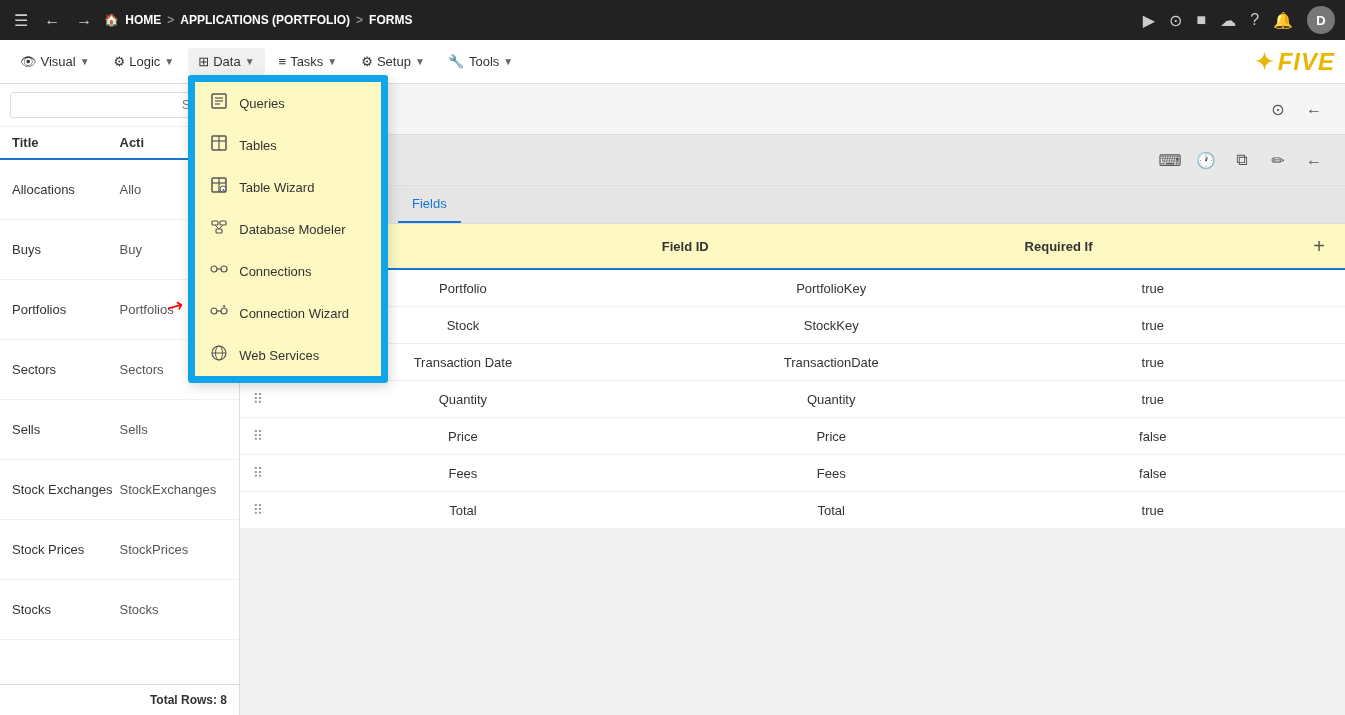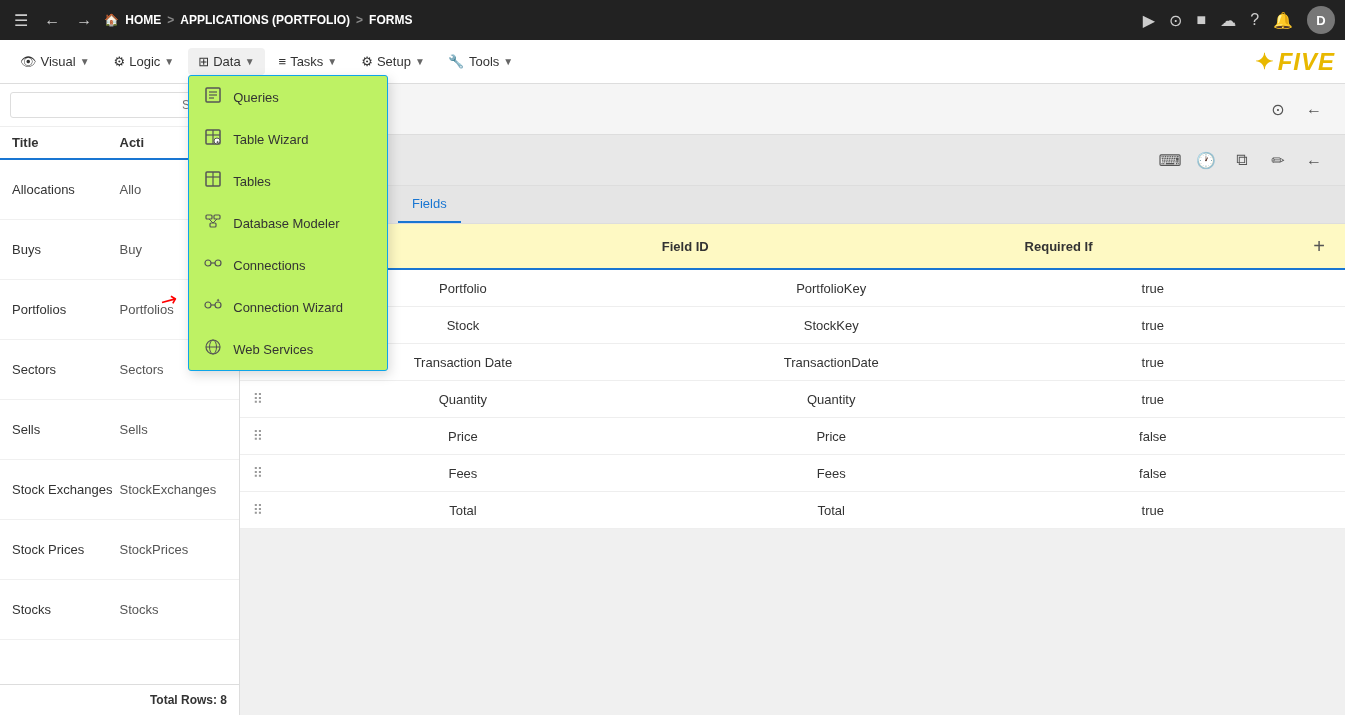--- a/index.html
+++ b/index.html
@@ -81,22 +81,22 @@
     .fields-table th { background: #fef9c3; padding: 8px 12px; text-align: left; font-size: 13px; font-weight: bold; color: #333; border-bottom: 2px solid #1976d2; }
     .fields-table td { padding: 10px 12px; border-bottom: 1px solid #eee; font-size: 13px; color: #333; vertical-align: middle; text-align: center; }
     .drag-handle { color: #999; font-size: 14px; cursor: grab; }
     .add-btn { width: 28px; height: 28px; background: transparent; border: none; cursor: pointer; font-size: 20px; color: #555; display: flex; align-items: center; justify-content: center; }
 
     
     .dropdown-menu {
       position: absolute;
       top: 100%;
       left: 0;
-      background: #bef264;
-      border: 1px solid #0ea5e9;
+      background: #fef9c3;
+      border: 7px solid #0ea5e9;
       border-radius: 3px;
       box-shadow: 2px 4px 12px rgba(0,0,0,0.15);
       min-width: 200px;
       z-index: 999;
     }
     .dropdown-menu .menu-item {
       display: flex; align-items: center; gap: 10px;
       padding: 10px 14px; cursor: pointer; font-size: 13px; color: #333;
     }
     .dropdown-menu .menu-item .menu-icon { font-size: 16px; color: #555; width: 20px; text-align: center; }
@@ -161,39 +161,39 @@
             <rect x="2" y="2" width="14" height="14" rx="1" stroke="#555" stroke-width="1.5" fill="none"></rect>
             <line x1="5" y1="6" x2="13" y2="6" stroke="#555" stroke-width="1.2"></line>
             <line x1="5" y1="9" x2="13" y2="9" stroke="#555" stroke-width="1.2"></line>
             <line x1="5" y1="12" x2="10" y2="12" stroke="#555" stroke-width="1.2"></line>
           </svg>
         </span>
         <span>Queries</span>
       </div>
       <div class="menu-item">
         <span class="menu-icon">
+          <svg width="18" height="18" viewBox="0 0 18 18" fill="none" xmlns="http://www.w3.org/2000/svg">
+            <rect x="2" y="2" width="14" height="14" rx="1" stroke="#555" stroke-width="1.5" fill="none"></rect>
+            <line x1="2" y1="7" x2="16" y2="7" stroke="#555" stroke-width="1.2"></line>
+            <line x1="9" y1="2" x2="9" y2="16" stroke="#555" stroke-width="1.2"></line>
+          </svg>
+        </span>
+        <span>Tables</span>
+      </div>
+      <div class="menu-item">
+        <span class="menu-icon">
           <svg width="18" height="18" viewBox="0 0 18 18" fill="none">
             <rect x="2" y="2" width="14" height="14" rx="1" stroke="#555" stroke-width="1.5" fill="none"></rect>
             <line x1="2" y1="7" x2="16" y2="7" stroke="#555" stroke-width="1.2"></line>
             <line x1="9" y1="2" x2="9" y2="16" stroke="#555" stroke-width="1.2"></line>
             <circle cx="13" cy="13" r="3" fill="#fff" stroke="#555" stroke-width="1"></circle>
             <text x="11.5" y="15.5" font-size="5" fill="#555">✦</text>
           </svg>
         </span>
         <span>Table Wizard</span>
-      </div>
-      <div class="menu-item">
-        <span class="menu-icon">
-          <svg width="18" height="18" viewBox="0 0 18 18" fill="none" xmlns="http://www.w3.org/2000/svg">
-            <rect x="2" y="2" width="14" height="14" rx="1" stroke="#555" stroke-width="1.5" fill="none"></rect>
-            <line x1="2" y1="7" x2="16" y2="7" stroke="#555" stroke-width="1.2"></line>
-            <line x1="9" y1="2" x2="9" y2="16" stroke="#555" stroke-width="1.2"></line>
-          </svg>
-        </span>
-        <span>Tables</span>
       </div>
       <div class="menu-item">
         <span class="menu-icon">
           <svg width="18" height="18" viewBox="0 0 18 18" fill="none">
             <rect x="2" y="3" width="6" height="4" rx="1" stroke="#555" stroke-width="1.2" fill="none"></rect>
             <rect x="10" y="3" width="6" height="4" rx="1" stroke="#555" stroke-width="1.2" fill="none"></rect>
             <rect x="6" y="11" width="6" height="4" rx="1" stroke="#555" stroke-width="1.2" fill="none"></rect>
             <line x1="5" y1="7" x2="9" y2="11" stroke="#555" stroke-width="1"></line>
             <line x1="13" y1="7" x2="9" y2="11" stroke="#555" stroke-width="1"></line>
           </svg>

